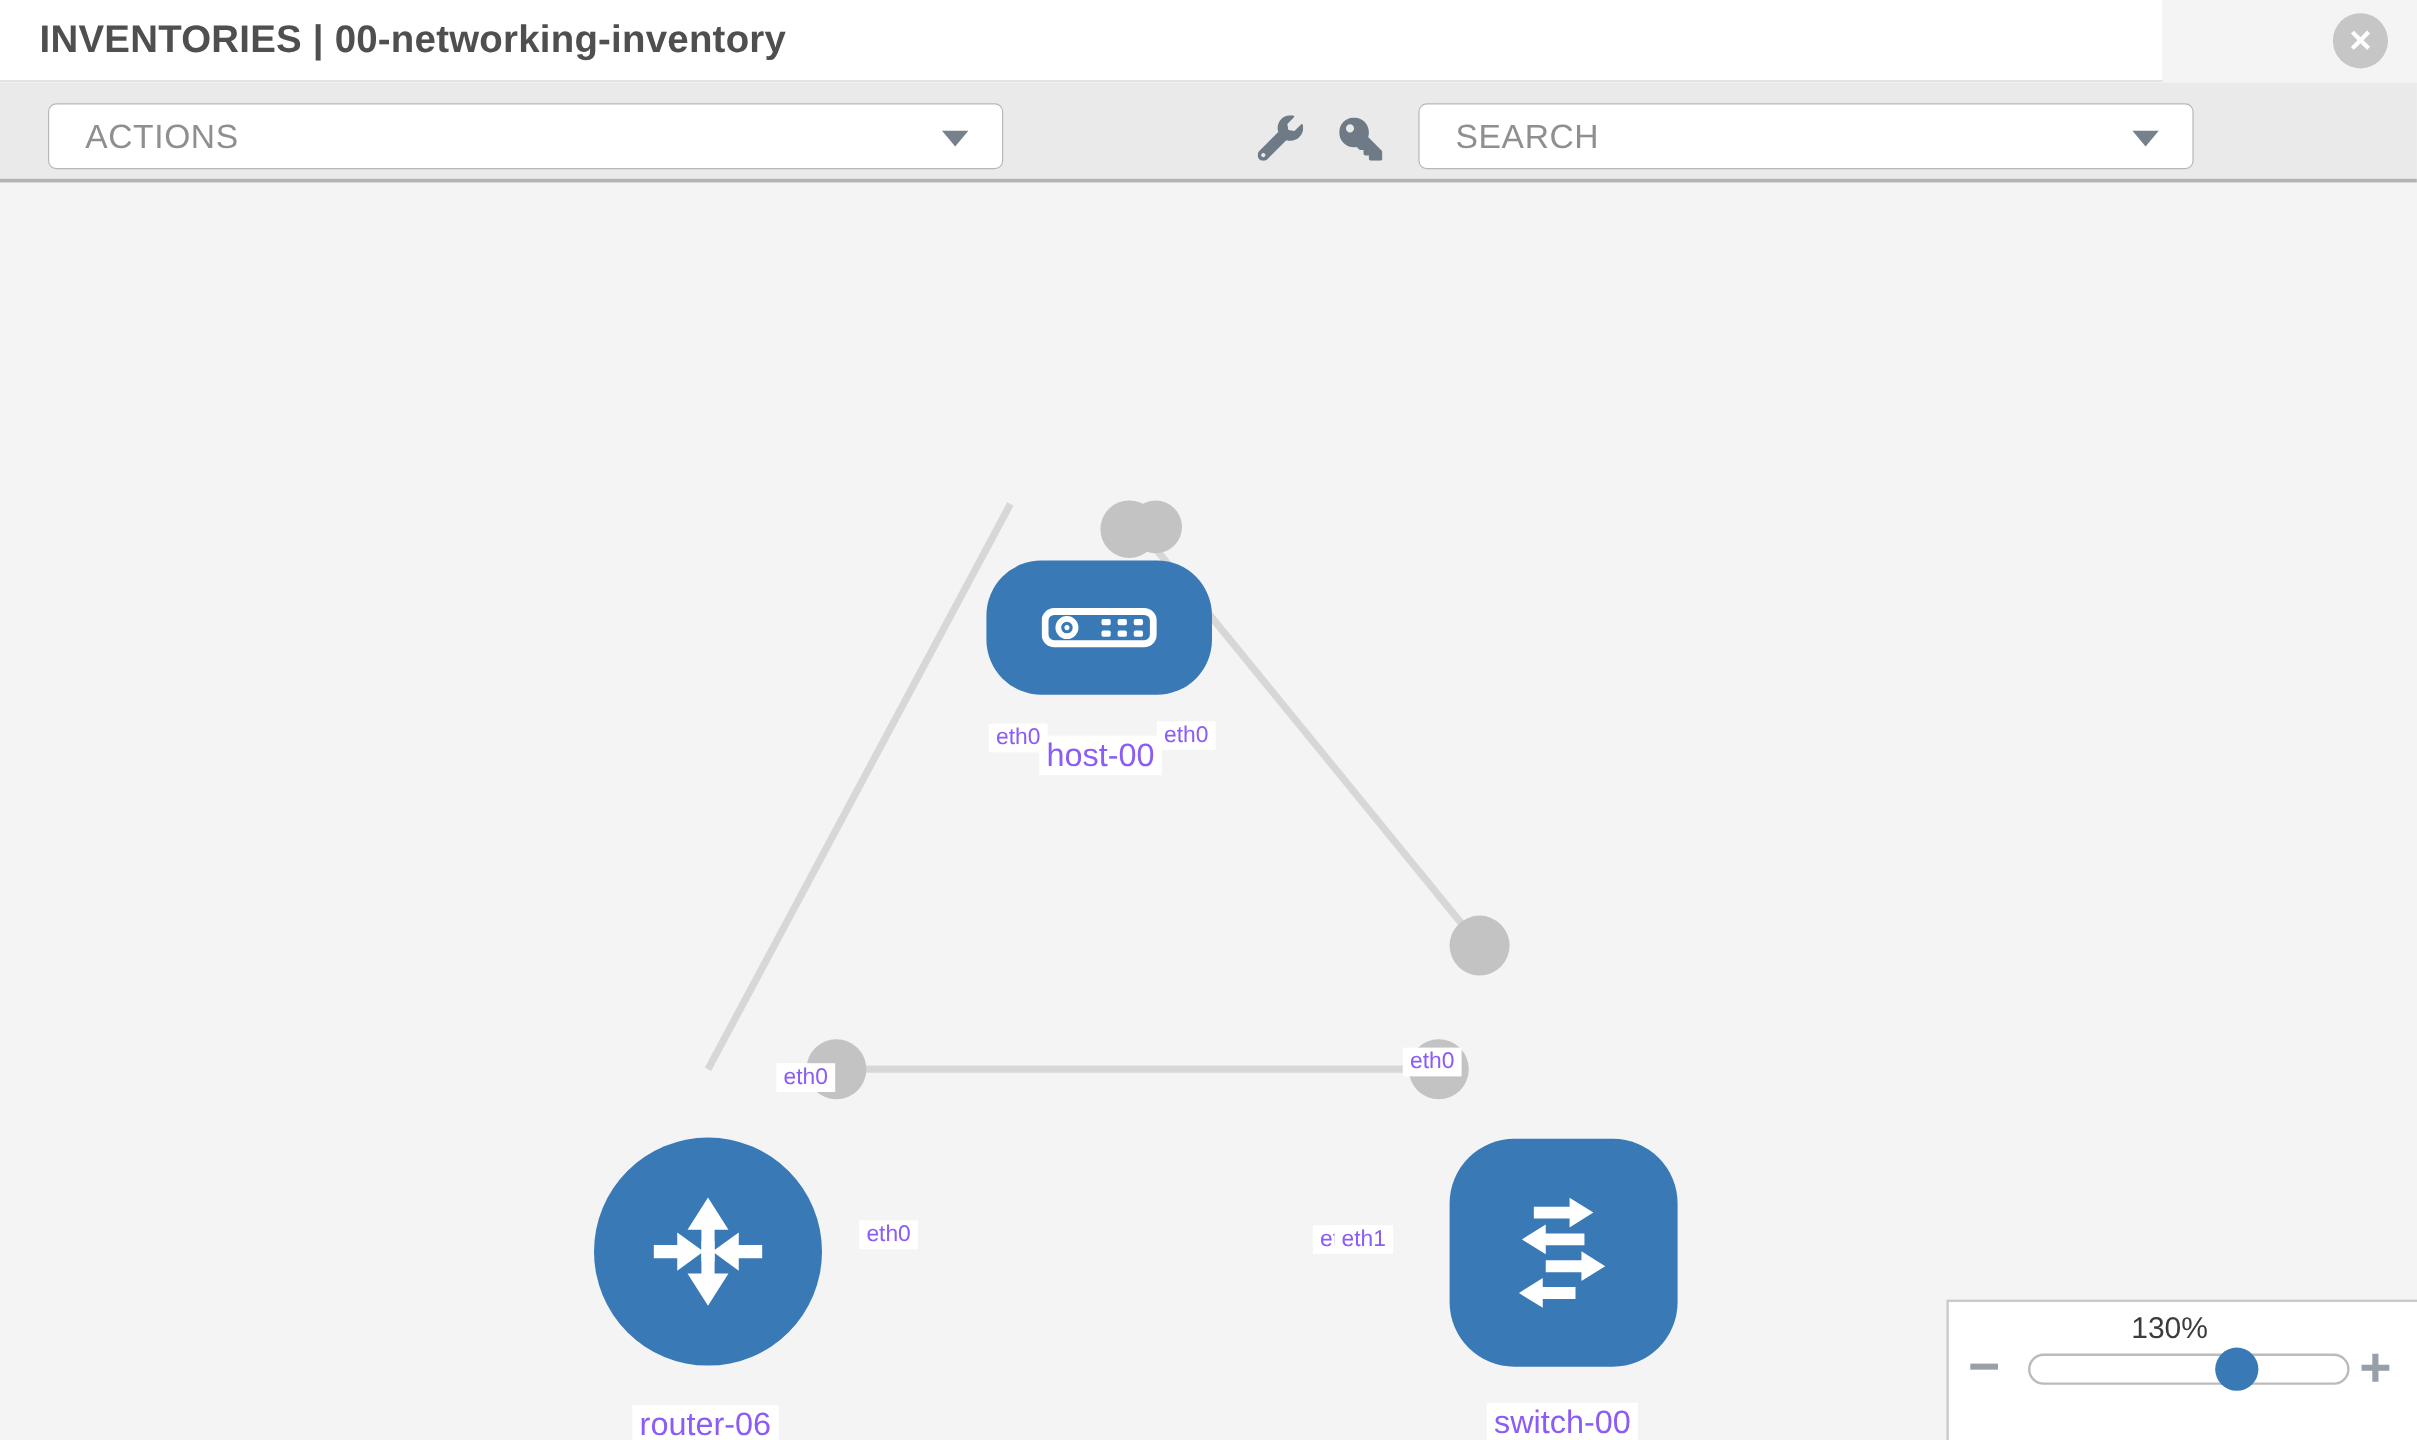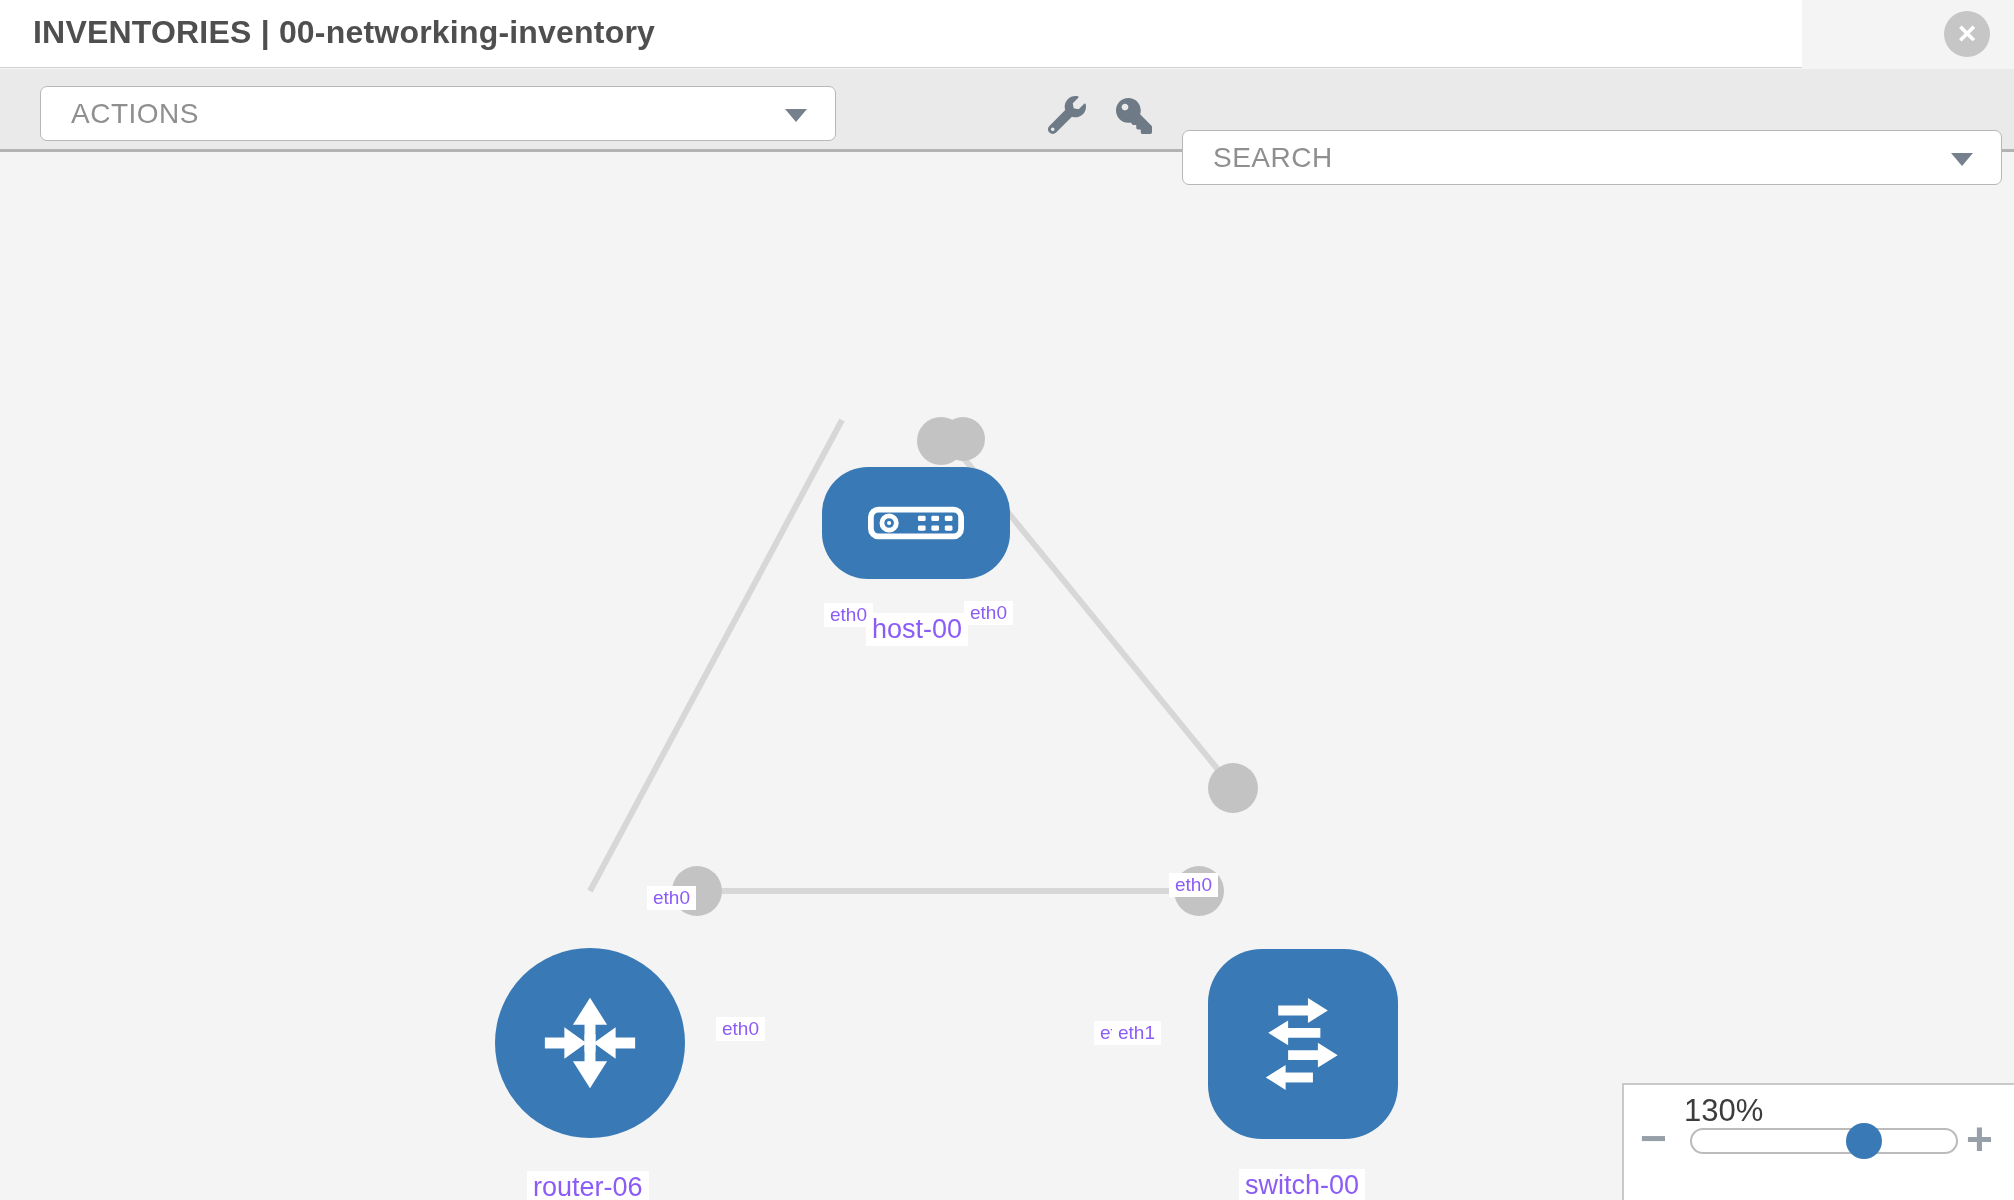--- a/index.html
+++ b/index.html
@@ -17,21 +17,21 @@
   .close-btn span { color:#ffffff; font-size:32px; font-weight:bold; line-height:1;
     transform:translateY(-1px); }
 
   
   .toolbar { position:absolute; left:0; top:69px; width:2014px; height:83px;
     background:#eaeaea; border-bottom:3px solid #b3b3b3; z-index:49;padding-left:16px; }
   .combo { position:absolute; top:17px; height:55px; background:#ffffff;
     border:1px solid #b7b7b7; border-radius:7px; display:flex; align-items:center;
     cursor:pointer; }
   .combo-actions { left:40px;  width:796px; }
-  .combo-search  { left:1182px; width:820px;margin-top:44px; }
+  .combo-search  { left:1182px; width:646px; }
   .combo-label { margin-left:30px; font-size:28px; color:#8f8f8f; letter-spacing:0.5px; }
   .caret { position:absolute; right:28px; top:50%; margin-top:-5px; width:0; height:0;
     border-left:11px solid transparent; border-right:11px solid transparent;
     border-top:13px solid #76818d; }
   .tool-ic { position:absolute; cursor:pointer; }
   .tool-ic.wrench { left:1048px; top:27px; }
   .tool-ic.key    { left:1116px; top:29px; }
 
   
   .canvas { position:absolute; left:0; top:152px; width:2014px; height:1048px;
@@ -56,22 +56,22 @@
   .lbl-e-hostR  { left:964px;  top:449px; }
   .lbl-e-mid    { left:647px;  top:734px; }
   .lbl-e-swTop  { left:1169px; top:721px; }
   .lbl-e-rtR    { left:716px;  top:865px; }
   .lbl-e-swL-back  { left:1094px; top:869px; z-index:30; }
   .lbl-e-swL-front { left:1112px; top:869px; z-index:31; }
 
   
   .zoom-panel { position:absolute; left:1622px; top:1083px; width:400px; height:125px;
     background:#ffffff; border:2px solid #c9c9c9; z-index:40; }
-  .zoom-level { position:absolute; left:60px; top:8px; width:268px; 
-    font-size:31px; color:#3c3c3c; }
+  .zoom-level { position:absolute; left:50px; top:8px; width:268px; text-align:center;
+    font-size:25px; color:#3c3c3c; }
   .zoom-minus, .zoom-plus { position:absolute; font-size:46px; font-weight:bold;
     color:#97a0a8; line-height:1; cursor:pointer; }
   .zoom-minus { left:16px;  top:30px; }
   .zoom-plus  { left:342px; top:31px; }
   .zoom-track { position:absolute; left:66px; top:43px; width:268px; height:26px;
     background:#ffffff; border:2px solid #bbbbbb; border-radius:14px; cursor:pointer; }
   .zoom-thumb { position:absolute; left:222px; top:38px; width:36px; height:36px;
     border-radius:50%; background:#3879b6; cursor:pointer; }
 </style>
 </head>

